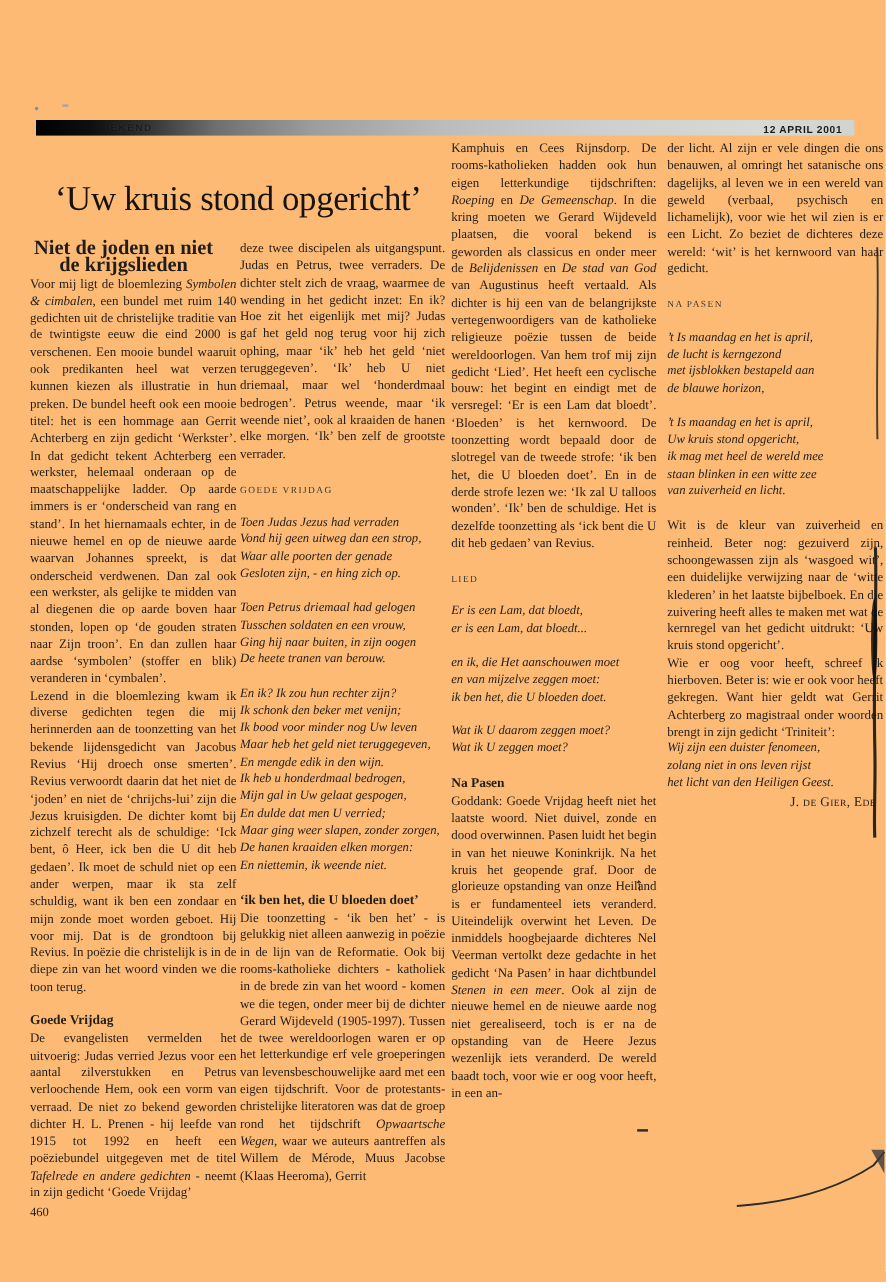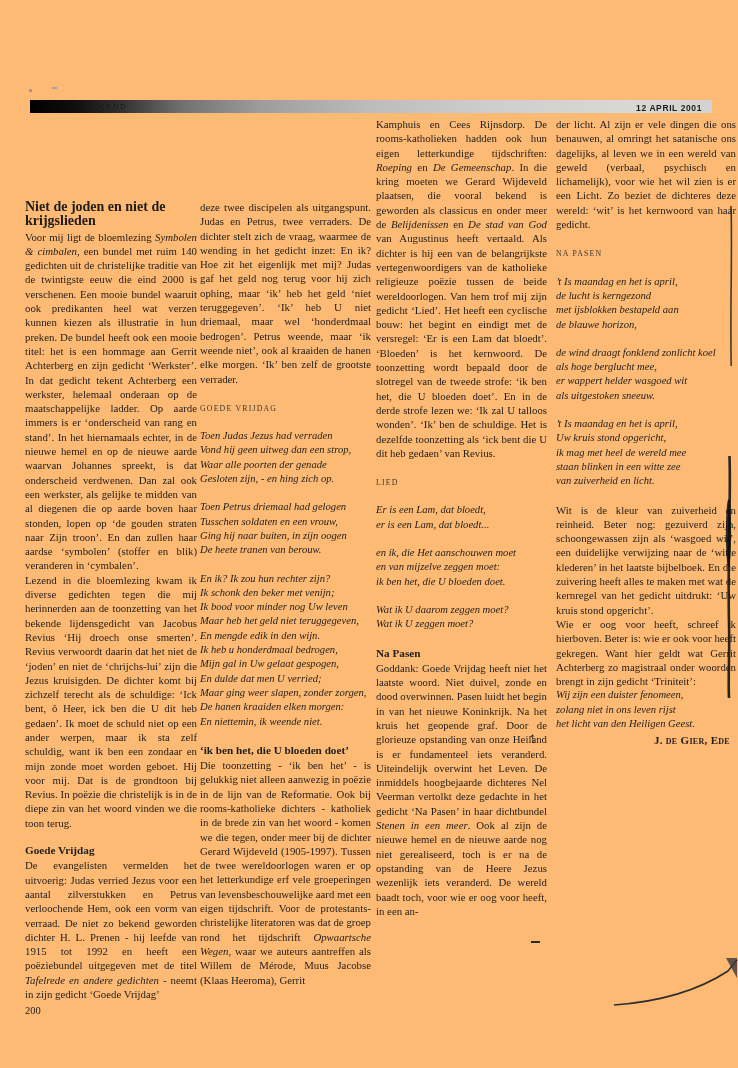--- a/index.html
+++ b/index.html
@@ -18,28 +18,28 @@
   .title{position:absolute;left:25px;top:150px;width:347px;margin:0;text-align:center;
     font-size:29px;font-weight:400;letter-spacing:-.3px;color:#161311;white-space:nowrap;}
   
   .col{position:absolute;font-size:10.8px;line-height:14.3px;}
   .col1{left:25px;top:200px;width:172px;}
   .col2{left:200px;top:200px;width:171px;}
   .col3{left:376px;top:117px;width:171px;}
   .col4{left:556px;top:117px;width:180px;}
   p.body{margin:0;text-align:justify;}
   .it{font-style:italic;margin-top:16px;}
-  .lead-head{font-weight:bold;font-size:14px;margin:0 16px 1px 0;}
+  .lead-head{font-weight:bold;font-size:17px;margin:0 16px 1px 0;text-align:center;}
   .subhead{font-weight:bold;font-size:11.2px;margin:13px 0 1px 0;}
   .kicker{font-family:"Liberation Serif",serif;font-size:7.8px;letter-spacing:1.2px;
     text-transform:uppercase;color:#3a3734;margin:16px 0 13px 0;}
   .stanza{white-space:pre-line;font-style:italic;font-size:10.6px;line-height:14.3px;margin:0 0 14px 0;}
   .quote{white-space:pre-line;font-style:italic;font-size:10.6px;line-height:14.3px;margin:0;}
   .pagenum{margin-top:3px;font-size:10.5px;}
-  .byline{font-weight:bold;font-variant:small-caps;font-size:11px;text-align:right;
+  .byline{font-weight:normal;font-variant:small-caps;font-size:11px;text-align:right;
     padding-right:6px;margin-top:2px;letter-spacing:.3px;}
   
   .artifact{position:absolute;}
   .arrow-mark{position:absolute;left:529px;top:731px;font-size:15px;font-weight:bold;
     color:#0e0e0e;transform:rotate(-6deg);line-height:1;}
   .stray-dash{position:absolute;left:531px;top:941px;width:9px;height:2.2px;background:#2a2a2a;}
   .speck1{position:absolute;left:29px;top:89px;width:3px;height:3px;background:#8d8d8d;border-radius:50%;}
   .speck2{position:absolute;left:52px;top:87px;width:5px;height:2px;background:#a5a5a5;}
 </style>
 </head>
@@ -48,28 +48,29 @@
 <div class="page">
 
   <div class="speck1"></div>
   <div class="speck2"></div>
 
   <div class="topbar">
     <span class="banner-label">EKEND</span>
     <span class="banner-date">12 APRIL 2001</span>
   </div>
 
+  <h1 class="title">‘Uw kruis stond opgericht’</h1>
 
   <div class="col col1">
     <div class="lead-head">Niet de joden en niet de krijgslieden</div>
     <p class="body"><span>Voor mij ligt de bloemlezing </span><span class="it">Symbolen &amp; cimbalen</span><span>, een bundel met ruim 140 gedichten uit de christelijke traditie van de twintigste eeuw die eind 2000 is verschenen. Een mooie bundel waaruit ook predikanten heel wat verzen kunnen kiezen als illustratie in hun preken. De bundel heeft ook een mooie titel: het is een hommage aan Gerrit Achterberg en zijn gedicht ‘Werkster’. In dat gedicht tekent Achterberg een werkster, helemaal onderaan op de maatschappelijke ladder. Op aarde immers is er ‘onderscheid van rang en stand’. In het hiernamaals echter, in de nieuwe hemel en op de nieuwe aarde waarvan Johannes spreekt, is dat onderscheid verdwenen. Dan zal ook een werkster, als gelijke te midden van al diegenen die op aarde boven haar stonden, lopen op ‘de gouden straten naar Zijn troon’. En dan zullen haar aardse ‘symbolen’ (stoffer en blik) veranderen in ‘cymbalen’.</span></p>
     <p class="body">Lezend in die bloemlezing kwam ik diverse gedichten tegen die mij herinnerden aan de toonzetting van het bekende lijdensgedicht van Jacobus Revius ‘Hij droech onse smerten’. Revius verwoordt daarin dat het niet de ‘joden’ en niet de ‘chrijchs-lui’ zijn die Jezus kruisigden. De dichter komt bij zichzelf terecht als de schuldige: ‘Ick bent, ô Heer, ick ben die U dit heb gedaen’. Ik moet de schuld niet op een ander werpen, maar ik sta zelf schuldig, want ik ben een zondaar en mijn zonde moet worden geboet. Hij voor mij. Dat is de grondtoon bij Revius. In poëzie die christelijk is in de diepe zin van het woord vinden we die toon terug.</p>
     <div class="subhead">Goede Vrijdag</div>
     <p class="body"><span>De evangelisten vermelden het uitvoerig: Judas verried Jezus voor een aantal zilverstukken en Petrus verloochende Hem, ook een vorm van verraad. De niet zo bekend geworden dichter H. L. Prenen - hij leefde van 1915 tot 1992 en heeft een poëziebundel uitgegeven met de titel </span><span class="it">Tafelrede en andere gedichten</span><span> - neemt in zijn gedicht ‘Goede Vrijdag’</span></p>
-    <div class="pagenum">200</div>
+    <div class="pagenum">460</div>
   </div>
 
   <div class="col col2">
     <p class="body">deze twee discipelen als uitgangspunt. Judas en Petrus, twee verraders. De dichter stelt zich de vraag, waarmee de wending in het gedicht inzet: En ik? Hoe zit het eigenlijk met mij? Judas gaf het geld nog terug voor hij zich ophing, maar ‘ik’ heb het geld ‘niet teruggegeven’. ‘Ik’ heb U niet driemaal, maar wel ‘honderdmaal bedrogen’. Petrus weende, maar ‘ik weende niet’, ook al kraaiden de hanen elke morgen. ‘Ik’ ben zelf de grootste verrader.</p>
     <div class="kicker">Goede Vrijdag</div>
     <div class="stanza">Toen Judas Jezus had verraden
 Vond hij geen uitweg dan een strop,
 Waar alle poorten der genade
 Gesloten zijn, - en hing zich op.</div>
     <div class="stanza">Toen Petrus driemaal had gelogen
@@ -105,24 +106,20 @@
     <p class="body"><span>Goddank: Goede Vrijdag heeft niet het laatste woord. Niet duivel, zonde en dood overwinnen. Pasen luidt het begin in van het nieuwe Koninkrijk. Na het kruis het geopende graf. Door de glorieuze opstanding van onze Heiland is er fundamenteel iets veranderd. Uiteindelijk overwint het Leven. De inmiddels hoogbejaarde dichteres Nel Veerman vertolkt deze gedachte in het gedicht ‘Na Pasen’ in haar dichtbundel </span><span class="it">Stenen in een meer</span><span>. Ook al zijn de nieuwe hemel en de nieuwe aarde nog niet gerealiseerd, toch is er na de opstanding van de Heere Jezus wezenlijk iets veranderd. De wereld baadt toch, voor wie er oog voor heeft, in een an-</span></p>
   </div>
 
   <div class="col col4">
     <p class="body">der licht. Al zijn er vele dingen die ons benauwen, al omringt het satanische ons dagelijks, al leven we in een wereld van geweld (verbaal, psychisch en lichamelijk), voor wie het wil zien is er een Licht. Zo beziet de dichteres deze wereld: ‘wit’ is het kernwoord van haar gedicht.</p>
     <div class="kicker">Na Pasen</div>
     <div class="stanza">’t Is maandag en het is april,
 de lucht is kerngezond
 met ijsblokken bestapeld aan
 de blauwe horizon,</div>
-    <div class="stanza">de wind draagt fonklend zonlicht koel
-als hoge berglucht mee,
-er wappert helder wasgoed wit
-als uitgestoken sneeuw.</div>
     <div class="stanza">’t Is maandag en het is april,
 Uw kruis stond opgericht,
 ik mag met heel de wereld mee
 staan blinken in een witte zee
 van zuiverheid en licht.</div>
     <p class="body">Wit is de kleur van zuiverheid en reinheid. Beter nog: gezuiverd zijn, schoongewassen zijn als ‘wasgoed wit’, een duidelijke verwijzing naar de ‘witte klederen’ in het laatste bijbelboek. En die zuivering heeft alles te maken met wat de kernregel van het gedicht uitdrukt: ‘Uw kruis stond opgericht’.</p>
     <p class="body">Wie er oog voor heeft, schreef ik hierboven. Beter is: wie er ook voor heeft gekregen. Want hier geldt wat Gerrit Achterberg zo magistraal onder woorden brengt in zijn gedicht ‘Triniteit’:</p>
     <div class="quote">Wij zijn een duister fenomeen,
 zolang niet in ons leven rijst
 het licht van den Heiligen Geest.</div>

